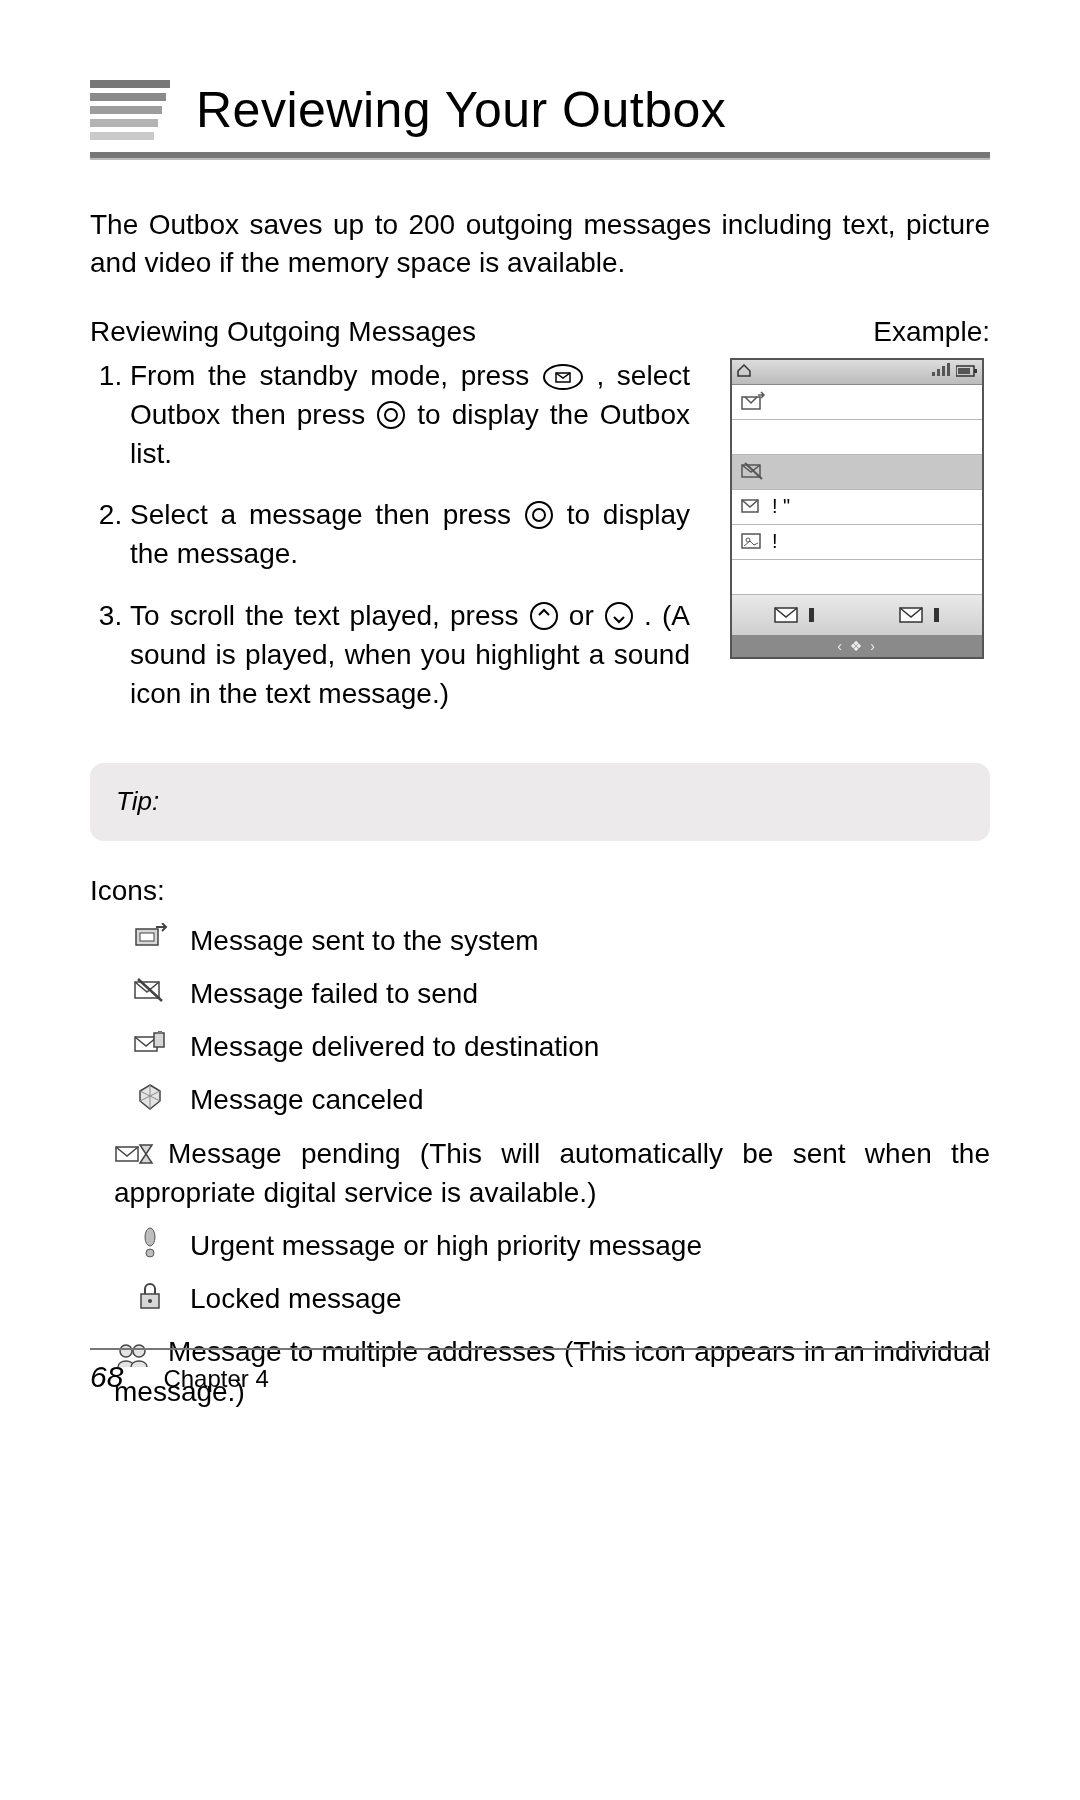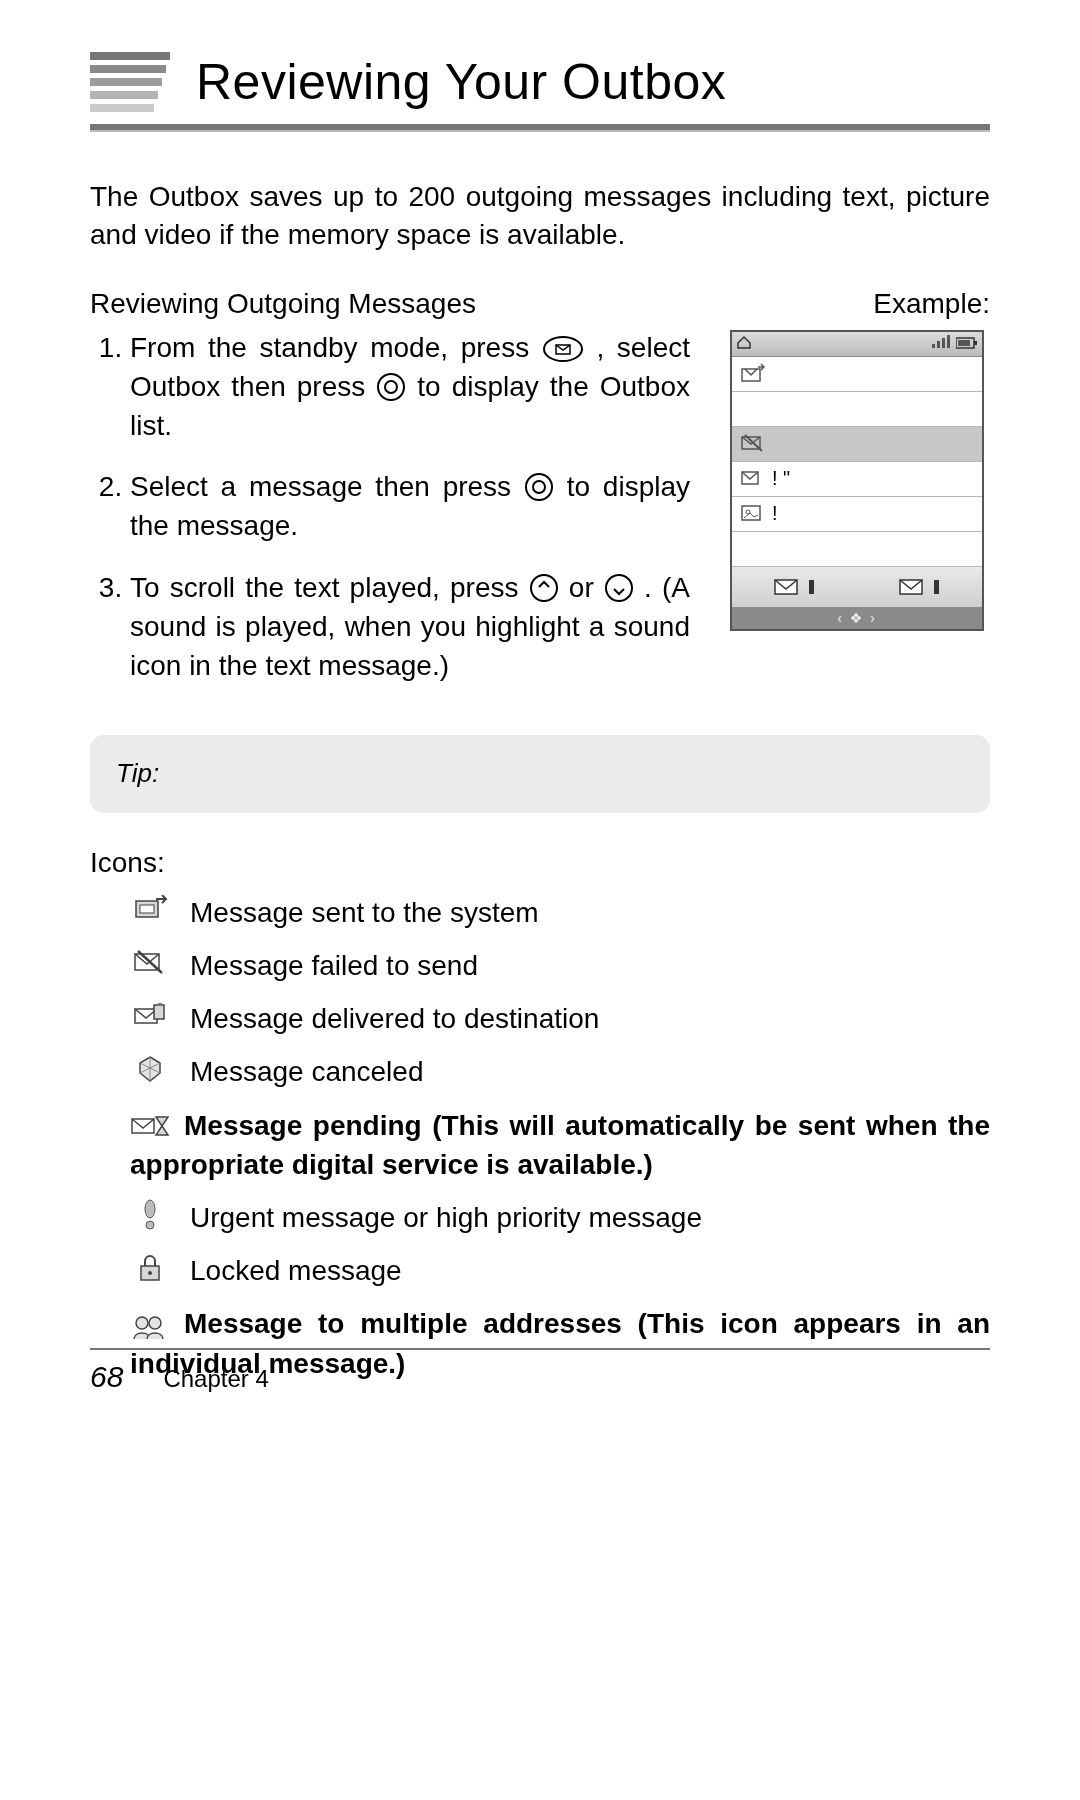--- a/index.html
+++ b/index.html
@@ -8,21 +8,21 @@
     background: #fff;
     font-family: Arial, Helvetica, sans-serif;
     color: #000;
     width: 1080px;
     height: 1800px;
   }
   .page {
     box-sizing: border-box;
     width: 1080px;
     height: 1444px;
-    padding: 52px 90px 60px 90px;
+    padding: 80px 90px 60px 90px;
     position: relative;
   }
 
   
   .header-row {
     display: flex;
     align-items: center;
     gap: 26px;
   }
   .header-glyph {
@@ -168,21 +168,21 @@
     margin:14px 0 14px 40px;
     display:flex;
     gap:20px;
     align-items:flex-start;
   }
   .icon-row .icon-slot{
     width:40px; height:34px;
     flex:none;
     display:flex;align-items:center;justify-content:center;
   }
-  .icon-row.long{display:block; margin-left:40px;font-weight:bold;}
+  .icon-row.long{display:block; margin-left:24px;}
   .icon-row.long .icon-slot{display:inline-flex;vertical-align:-8px;margin-right:14px;}
   .icon-row.long .desc{display:inline;}
 
   
   .page-footer{
     position:absolute;
     left:90px; right:90px; bottom:50px;
     border-top:2px solid #777;
     padding-top:10px;
     font-size:24px;

